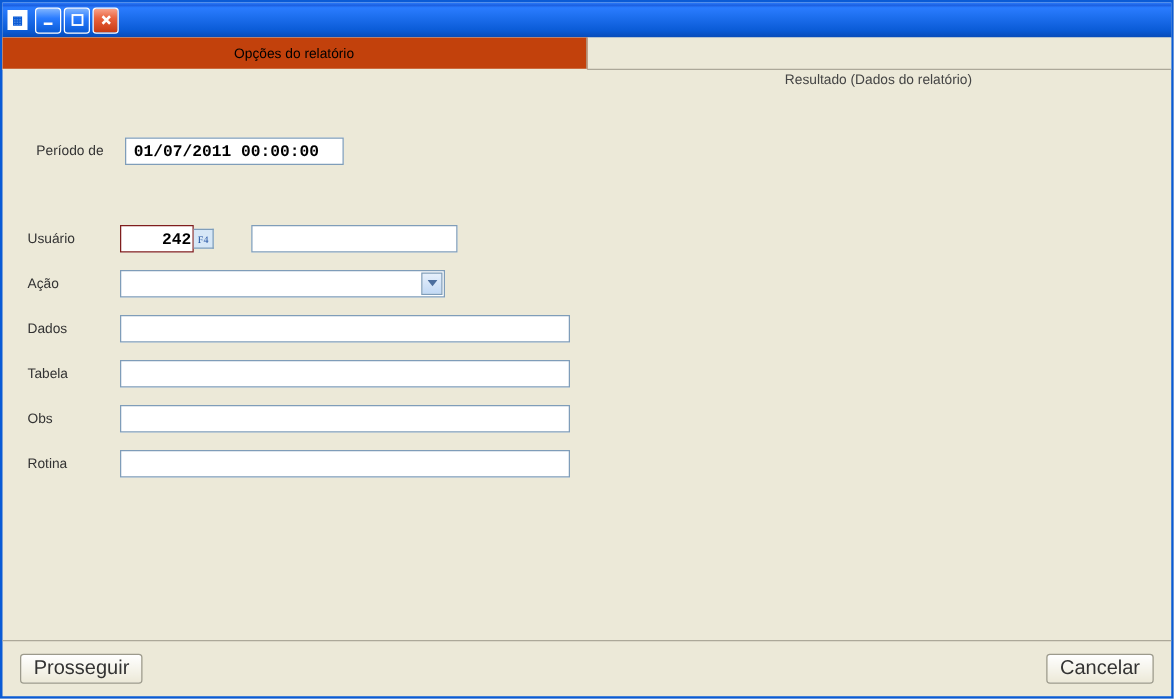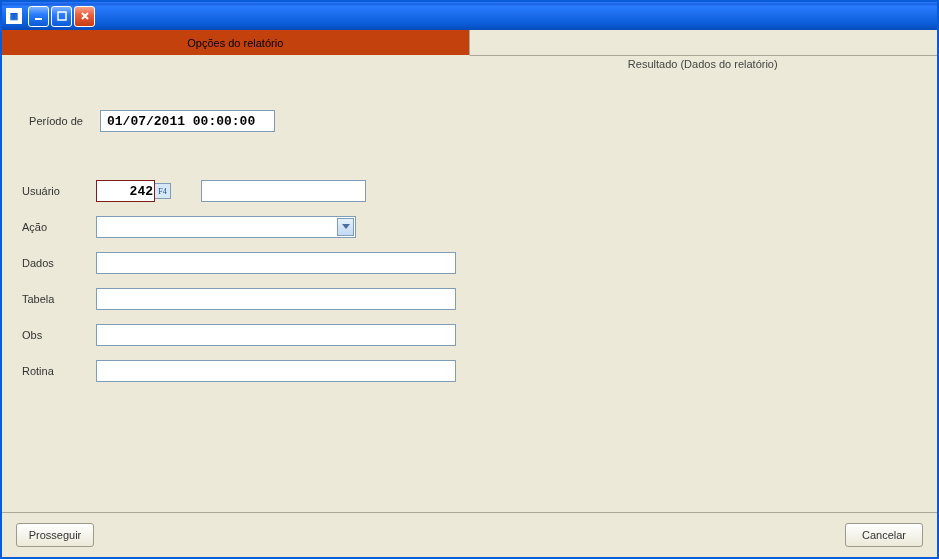--- a/index.html
+++ b/index.html
@@ -164,21 +164,21 @@
       justify-content: space-between;
       align-items:center;
       flex-shrink:0;
     }
     .btn {
       min-width: 78px;
       height: 24px;
       background: linear-gradient(to bottom,#fff,#ece9d8);
       border: 1px solid #9c9a8c;
       border-radius: 3px;
-      font-size: 11px;
+      font-size: 16px;
       color: #333;
       cursor:pointer;
       padding: 0 10px;
     }
   </style>
 </head>
 <body>
 
 <div class="window">
   <div class="titlebar">

